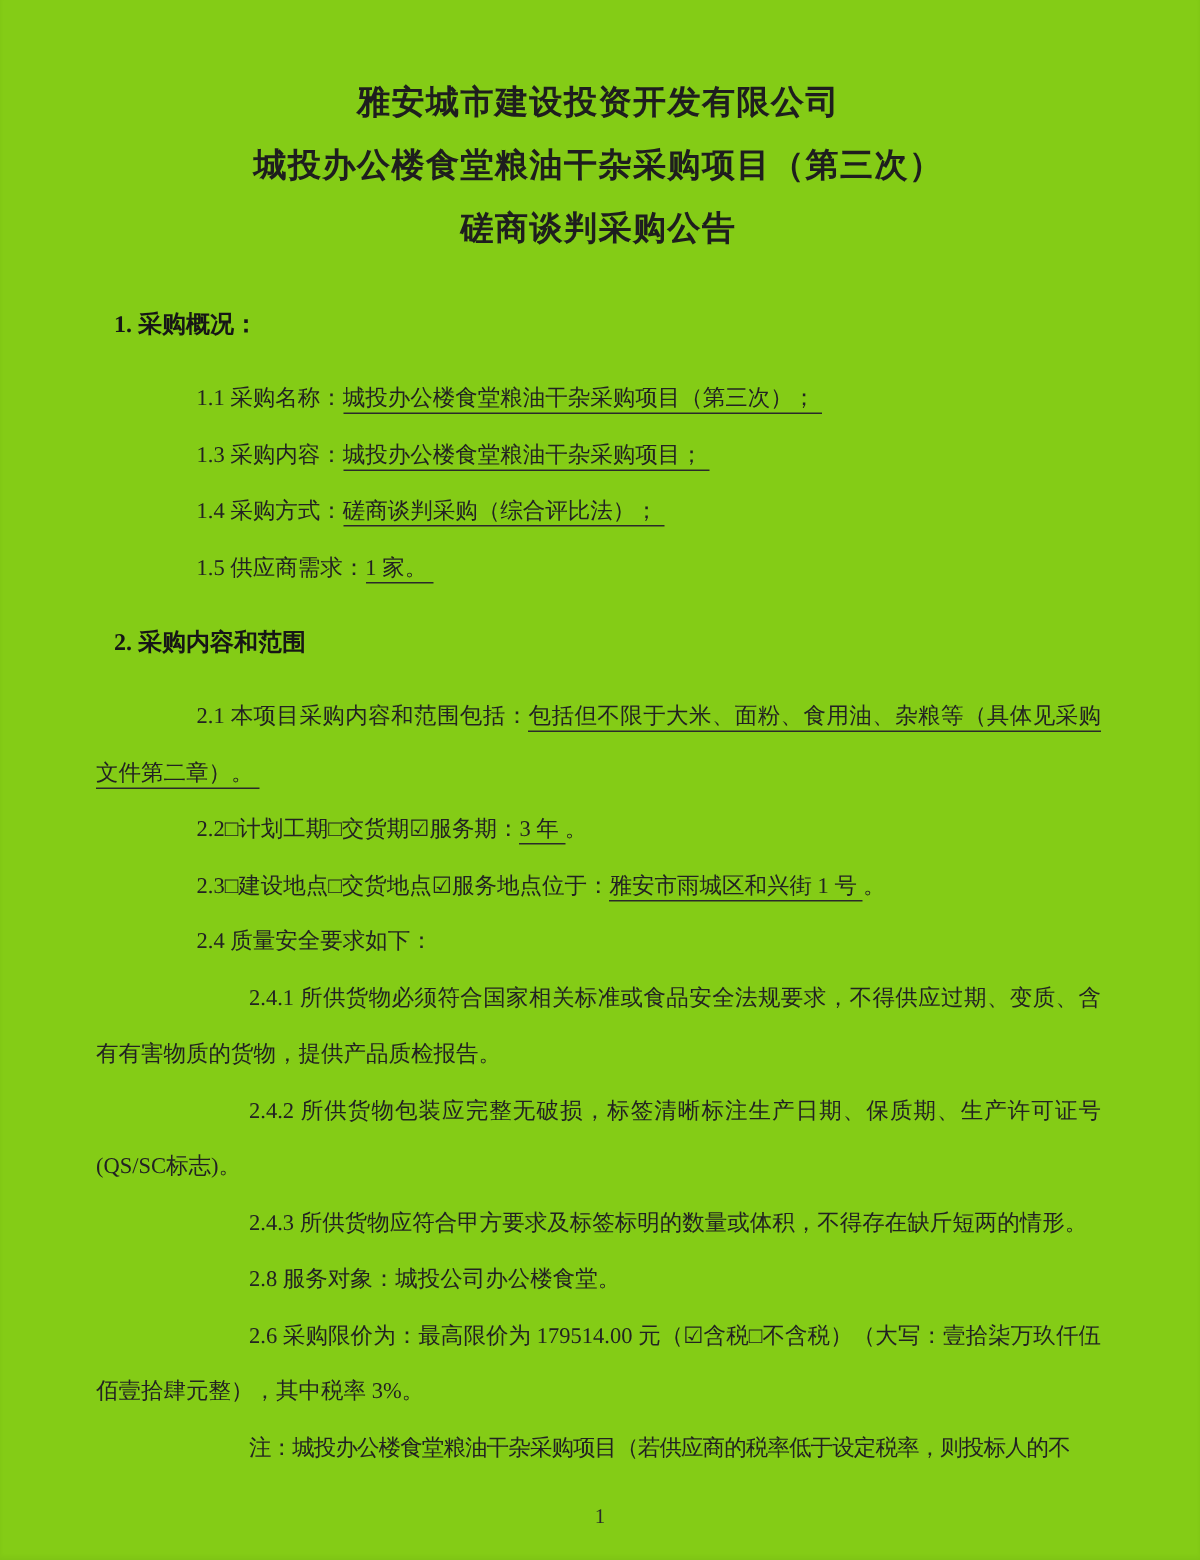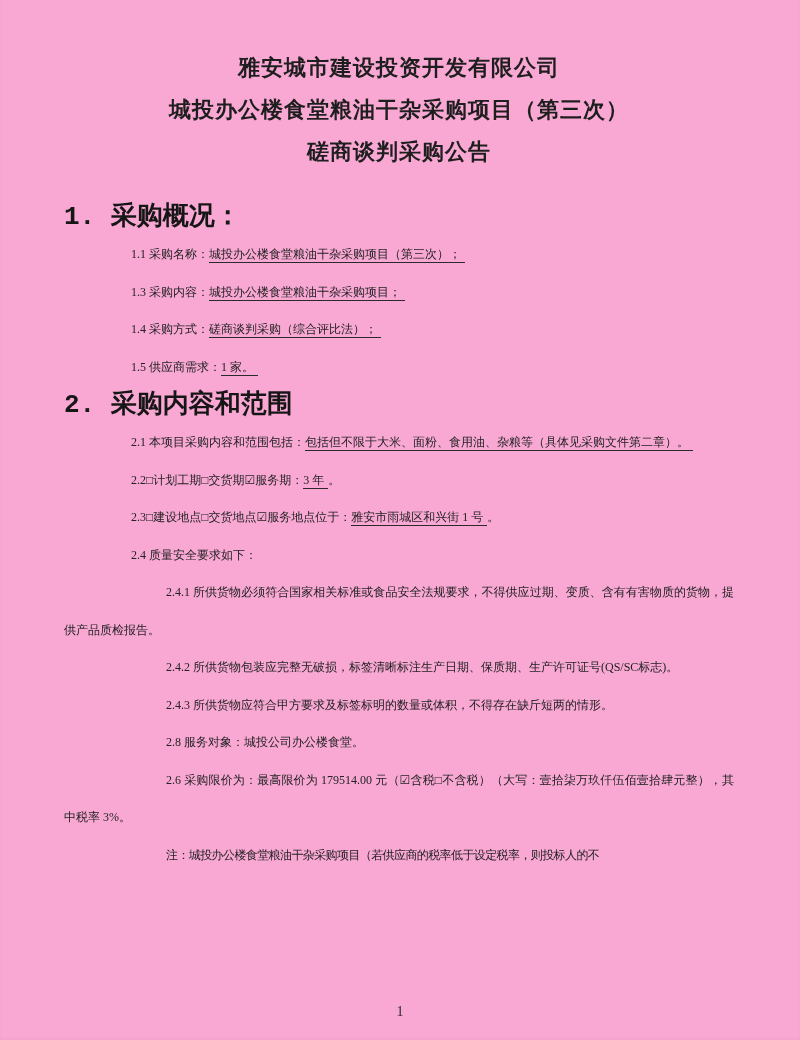--- a/index.html
+++ b/index.html
@@ -1,46 +1,46 @@
 <!DOCTYPE html>
 <html><head>
 <meta charset="utf-8">
 <style>
   html, body { margin: 0; padding: 0; background: #ffffff; }
   .page {
     width: 800px;
     height: 1040px;
     box-sizing: border-box;
-    background: #f9a8d4;
+    background: #84cc16;
     color: #1e1e1e;
     font-family: "Liberation Serif", "DejaVu Serif", serif;
     position: relative;
     overflow: hidden;
     padding: 47px 66px 0 64px;
     box-shadow: inset 0 -2px 3px rgba(0,0,0,0.04);
   }
   .title-line {
     text-align: center;
     font-weight: 700;
     font-size: 22px;
     line-height: 42px;
     letter-spacing: 1px;
   }
   h2.sec-heading {
-    font-family: Liberation Mono, monospace;
+    font-family: Liberation Serif, serif;
     font-weight: 700;
-    font-size: 26px;
+    font-size: 16px;
     line-height: 38px;
-    margin: 0;
+    margin: 12px;
     color: #161616;
   }
   h2.first { margin-top: 25px; }
   p.clause {
     margin: 0;
-    font-size: 12px;
+    font-size: 15px;
     line-height: 37.5px;
     text-align: justify;
     color: #222222;
   }
   .ind1 { text-indent: 67px; }
   .ind2 { text-indent: 102px; }
   .note-line { letter-spacing: -0.6px; white-space: nowrap; text-align: left; }
   .u {
     border-bottom: 1px solid #2a2a2a;
     padding-right: 4px;

